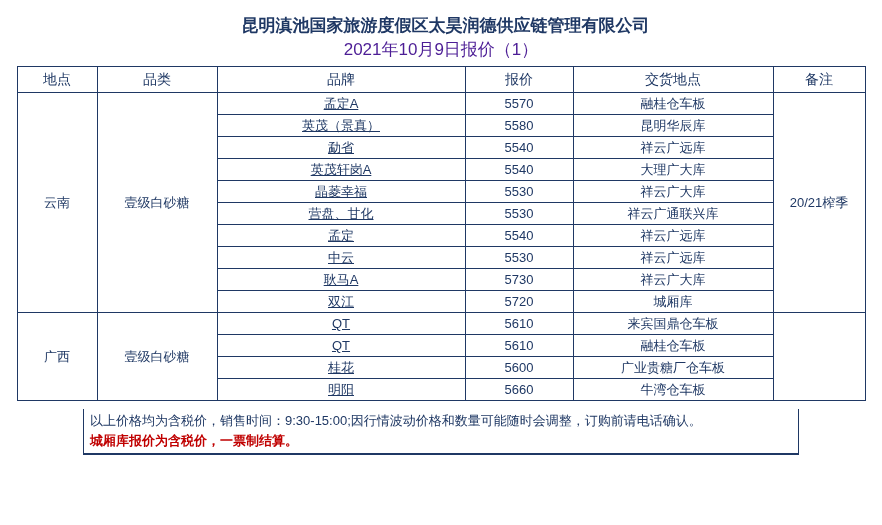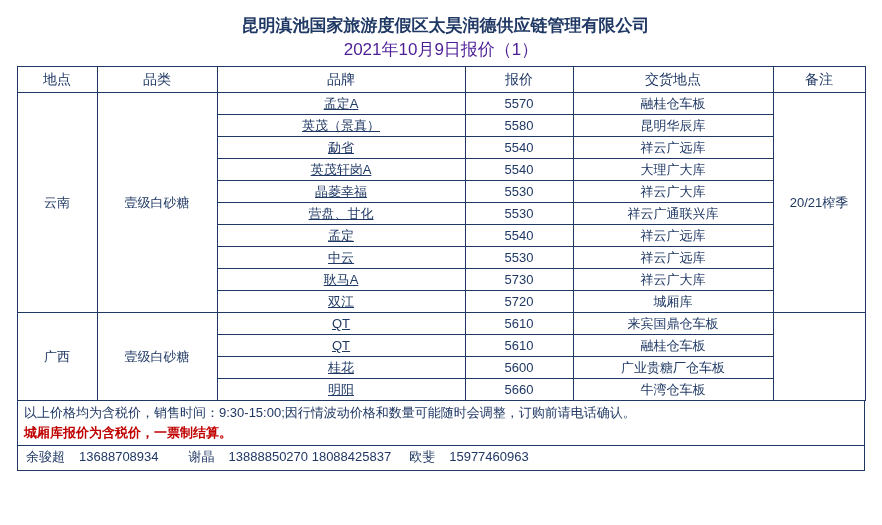--- a/index.html
+++ b/index.html
@@ -80,22 +80,22 @@
     text-decoration: underline;
   }
   .group-cell {
     font-size: 14px;
     margin-top: 44px;
   }
   .note-cell {
     font-size: 13px;
   }
   .footer {
-    width: 848px;
-    margin: 0 auto;
+    width: 716px;
+    margin: 8px auto;
     border: 1px solid #1F3864;
     border-top: none;
     box-sizing: border-box;
   }
   .footer-line {
     font-size: 13px;
     color: #1F3864;
     padding: 3px 6px 1px 6px;
     line-height: 18px;
     white-space: nowrap;
@@ -232,18 +232,15 @@
         <td>5660</td>
         <td>牛湾仓车板</td>
       </tr>
     </tbody>
   </table>
 
   <div class="footer">
     <div class="footer-line">以上价格均为含税价，销售时间：9:30-15:00;因行情波动价格和数量可能随时会调整，订购前请电话确认。</div>
     <div class="footer-line red">城厢库报价为含税价，一票制结算。</div>
     <div class="footer-sep"></div>
-    <div class="contact-line second">
-      <span>余骏超</span><span class="sp-3"></span><span>13688708934</span><span class="sp-2"></span><span>谢晶</span><span class="sp-3"></span><span>13888850270 18088425837</span><span class="sp-1"></span><span>欧斐</span><span class="sp-3"></span><span>15977460963</span>
-    </div>
   </div>
 
 </div>
 
 </body></html>

